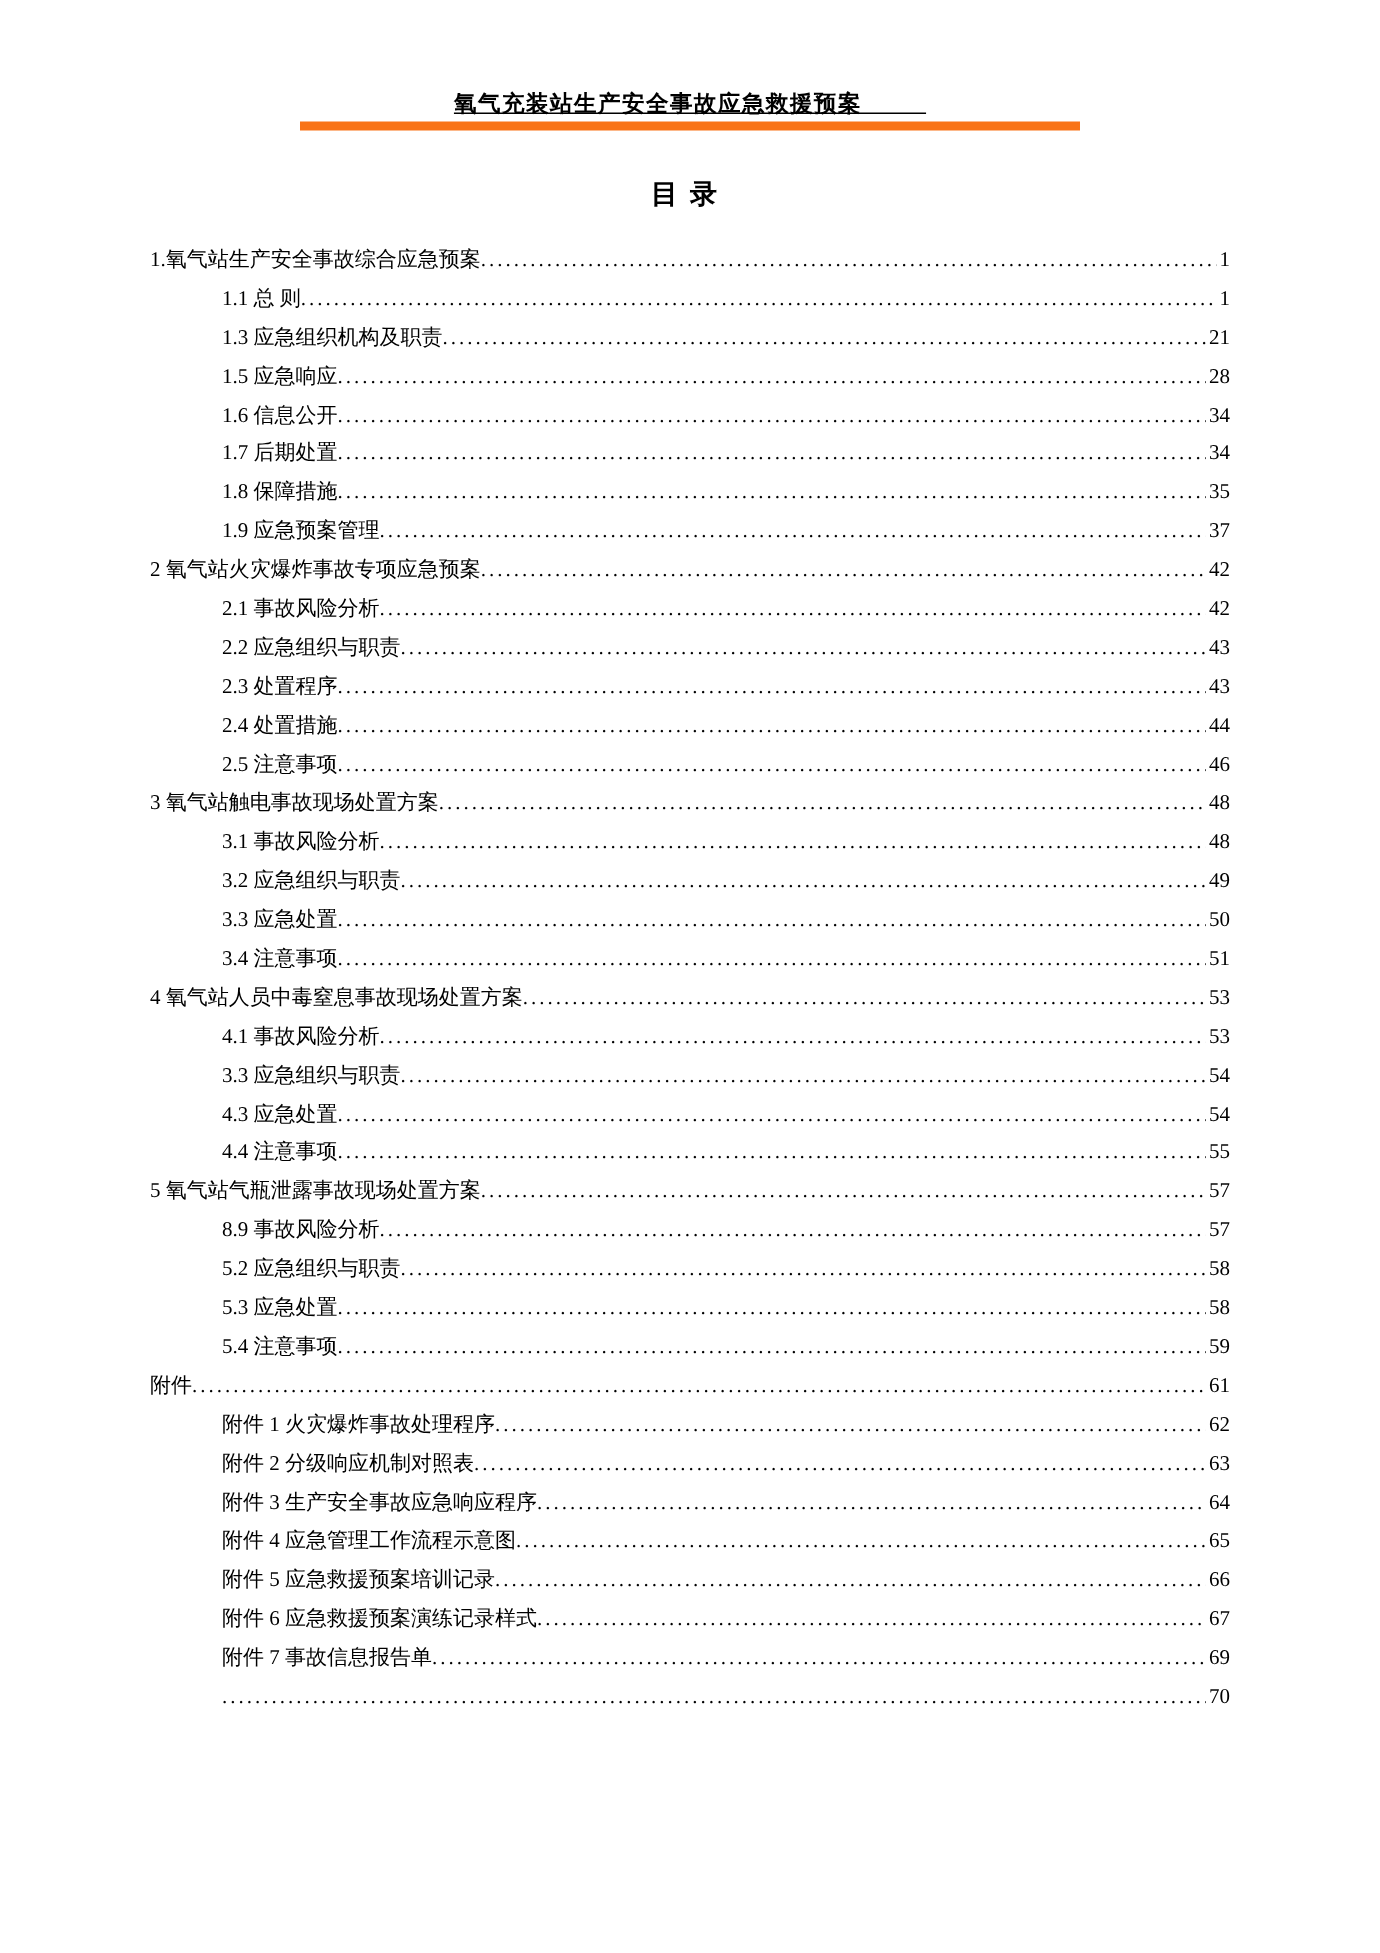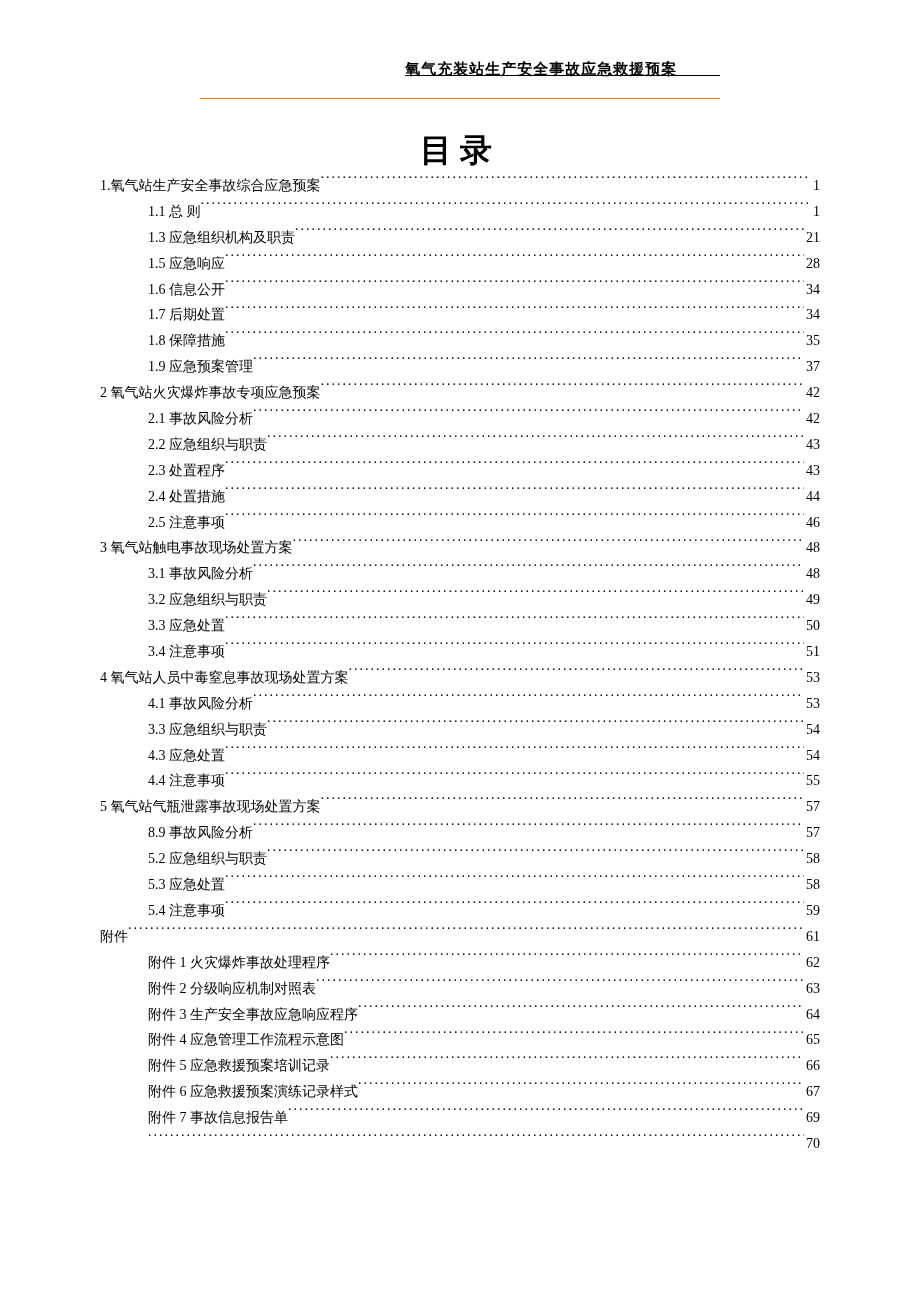--- a/index.html
+++ b/index.html
@@ -9,45 +9,46 @@
     }
     body {
       font-family: "SimSun", "宋体", serif;
       background: #ffffff;
       width: 920px;
       margin: 0 auto;
       padding: 60px 100px 80px 100px;
       color: #000;
     }
     .header-title {
-      text-align: right;
+      text-align: center;
       font-size: 15px;
       font-weight: bold;
       text-decoration: underline;
       letter-spacing: 1px;
-      padding-bottom: 19px;
-      border-bottom: 1px solid #f97316;
+      padding-bottom: 2px;
+      border-bottom: 6px solid #f97316;
       width: 520px;
       margin: 0 auto 30px auto;
       white-space: pre;
     }
     .toc-title {
       text-align: center;
-      font-size: 32px;
+      font-size: 18px;
       font-weight: bold;
       letter-spacing: 8px;
+      margin-bottom: 20px;
       font-family: "SimHei", "黑体", sans-serif;
     }
     .toc {
       font-size: 14px;
       line-height: 1.85;
     }
     .toc-row {
       display: flex;
-      align-items: flex-start;
+      align-items: flex-end;
       white-space: nowrap;
     }
     .toc-row.level-1 {
       padding-left: 0;
     }
     .toc-row.level-2 {
       padding-left: 48px;
     }
     .toc-label {
       flex-shrink: 0;

